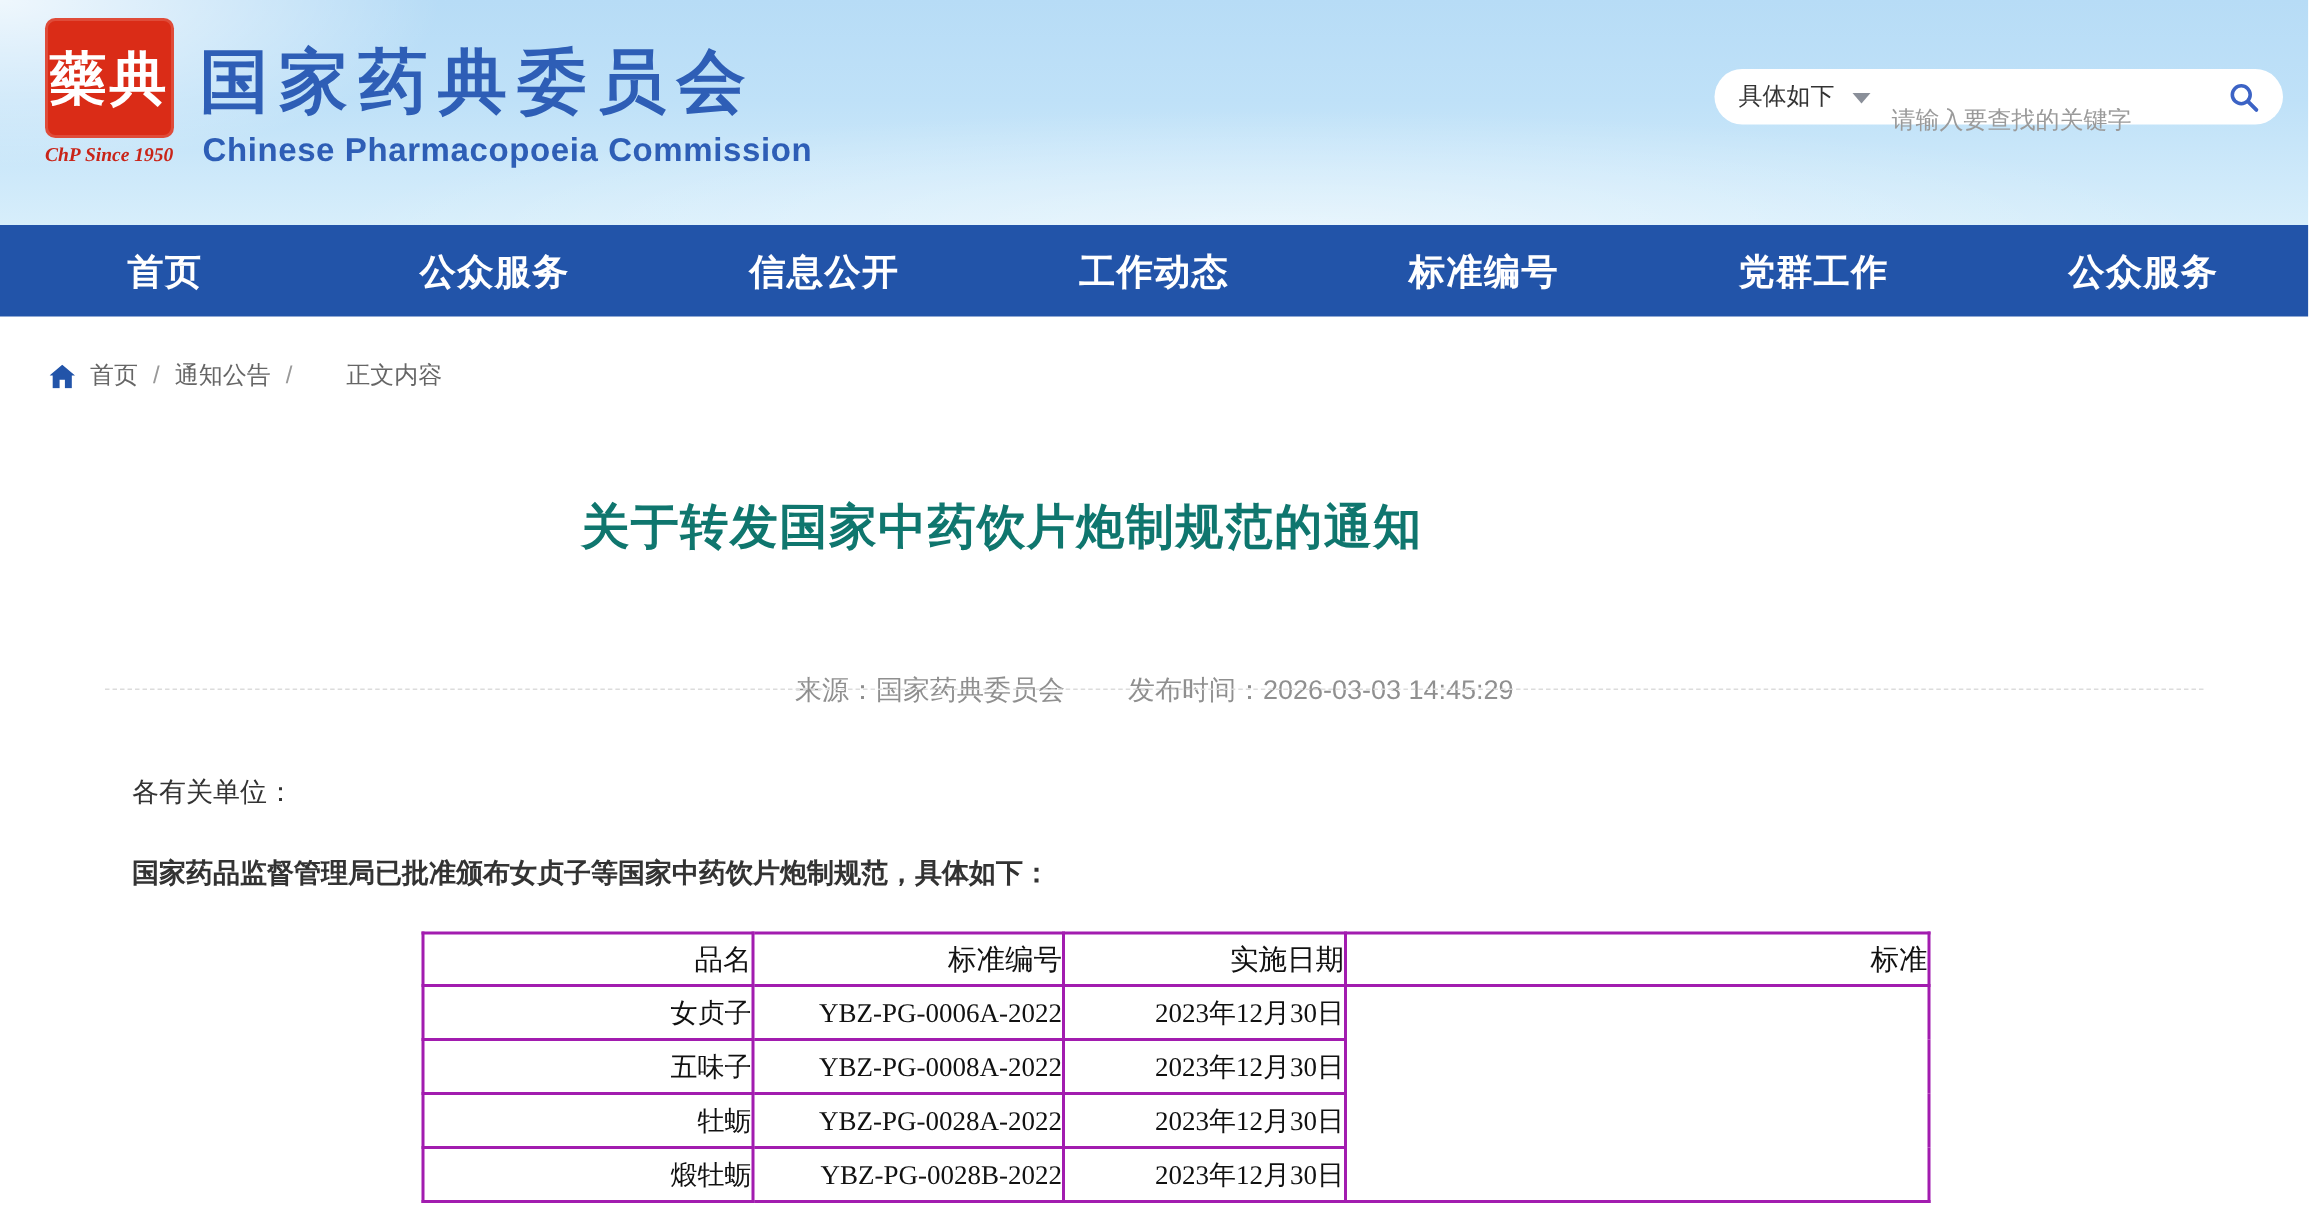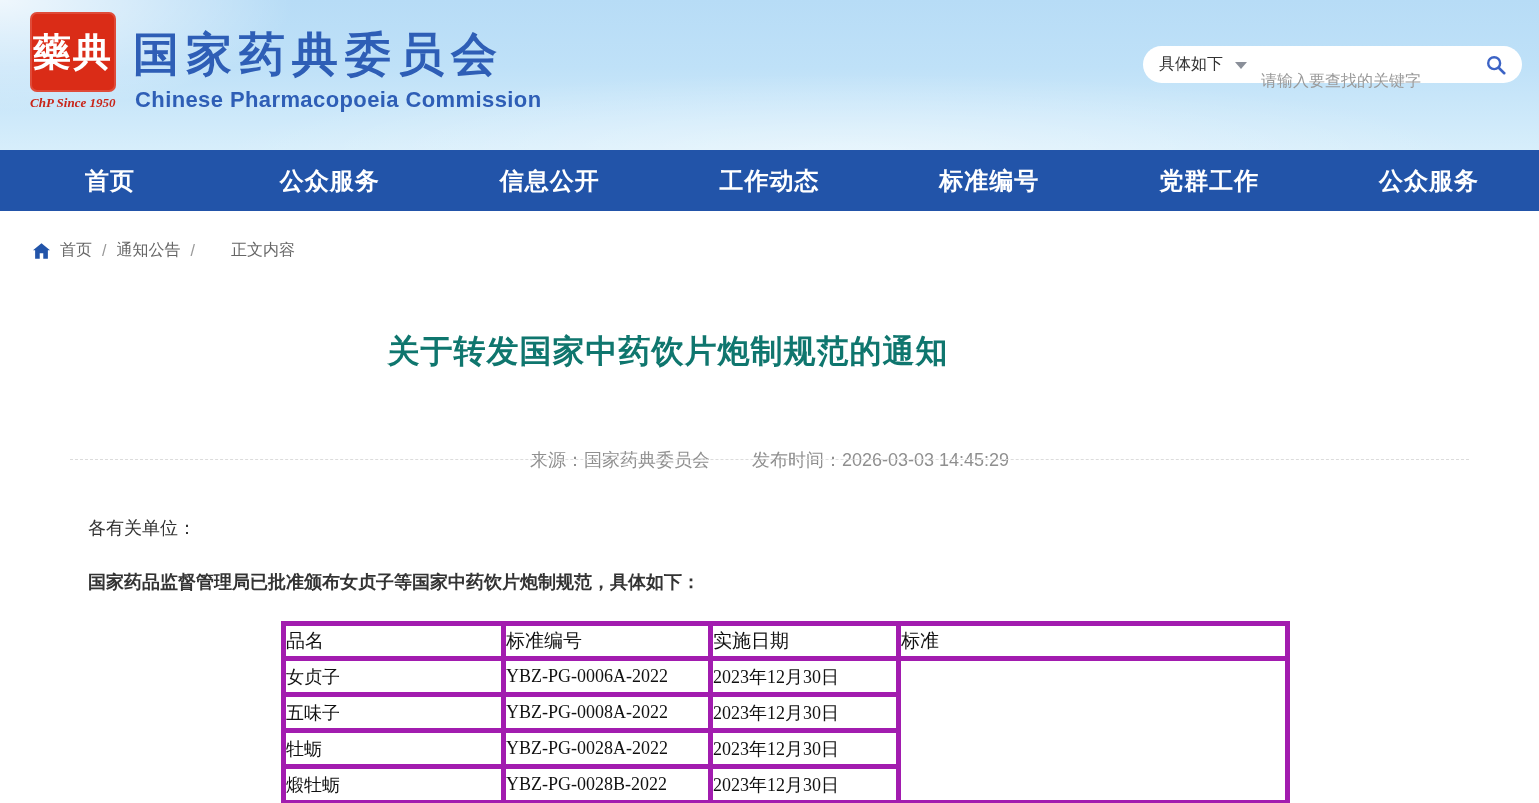--- a/index.html
+++ b/index.html
@@ -95,21 +95,21 @@
   .body-par   { position: absolute; top: 570px; left: 88px; font-size: 18px; color: #333; font-weight: bold; }
 
   
   .std-table-wrap { position: absolute; top: 621px; left: 281px; }
   table.std-table {
     border-collapse: collapse; table-layout: fixed; width: 1004px;
     font-family: "Liberation Serif", "DejaVu Serif", serif;
     font-size: 18px; color: #111;
   }
   table.std-table th, table.std-table td {
-    border: 5px solid #a21caf; text-align: left; vertical-align: middle;
+    border: 2px solid #a21caf; text-align: right; vertical-align: middle;
     padding: 0; overflow: hidden; white-space: nowrap;
   }
   table.std-table th { height: 35px; font-weight: normal; font-size: 19px; border-bottom-width: 2px; }
   table.std-table td { height: 36px; }
   td.std-merged { border-bottom: none; }
 </style>
 </head>
 <body>
 
 <div class="page">

